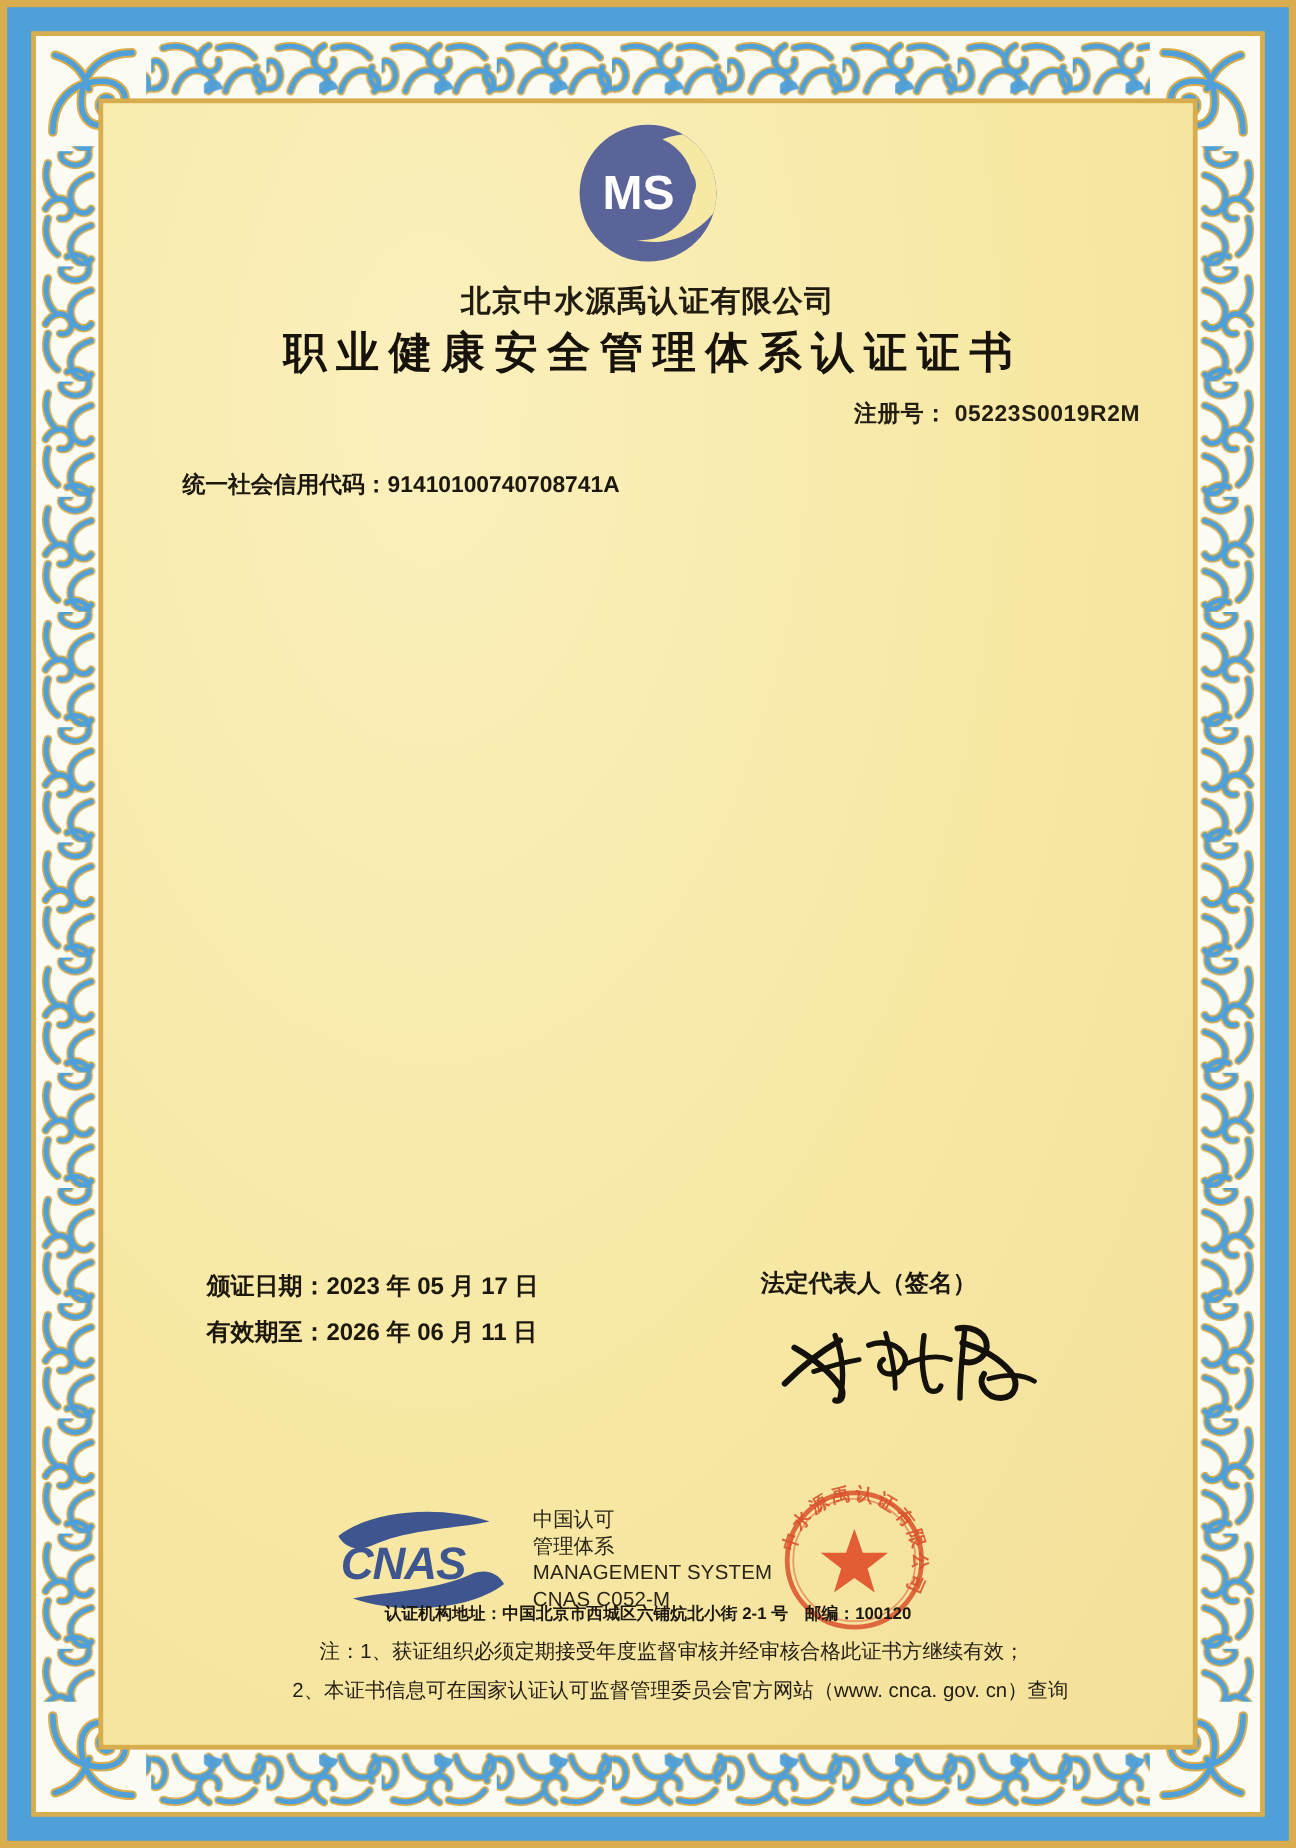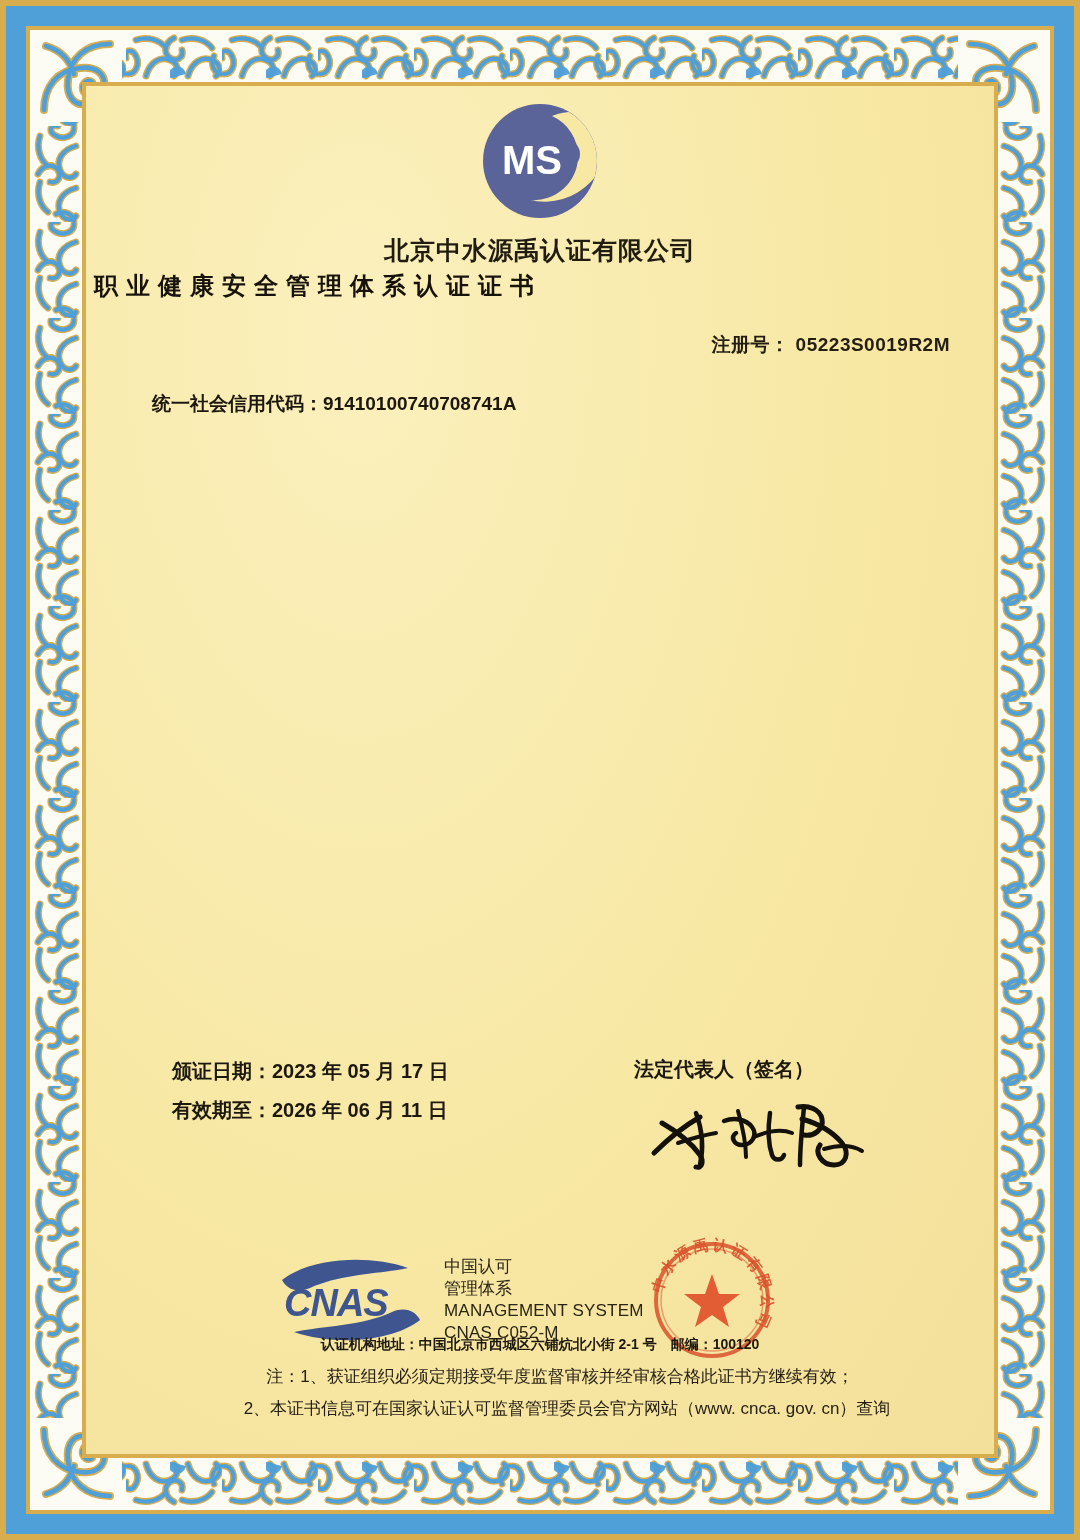--- a/index.html
+++ b/index.html
@@ -102,21 +102,22 @@
     text-align: center;
     font-size: 25px;
     font-weight: bold;
     color: #211c10;
     letter-spacing: 1px;
   }
   .cert-title {
     position: absolute;
     left: 0; right: 0;
     top: 184px;
-    font-size: 24px;
+    text-align: center;
+    font-size: 36px;
     font-weight: bold;
     color: #17130b;
     letter-spacing: 8px;
     text-indent: 8px;
   }
 
   
   .reg-line {
     position: absolute;
     right: 44px;

